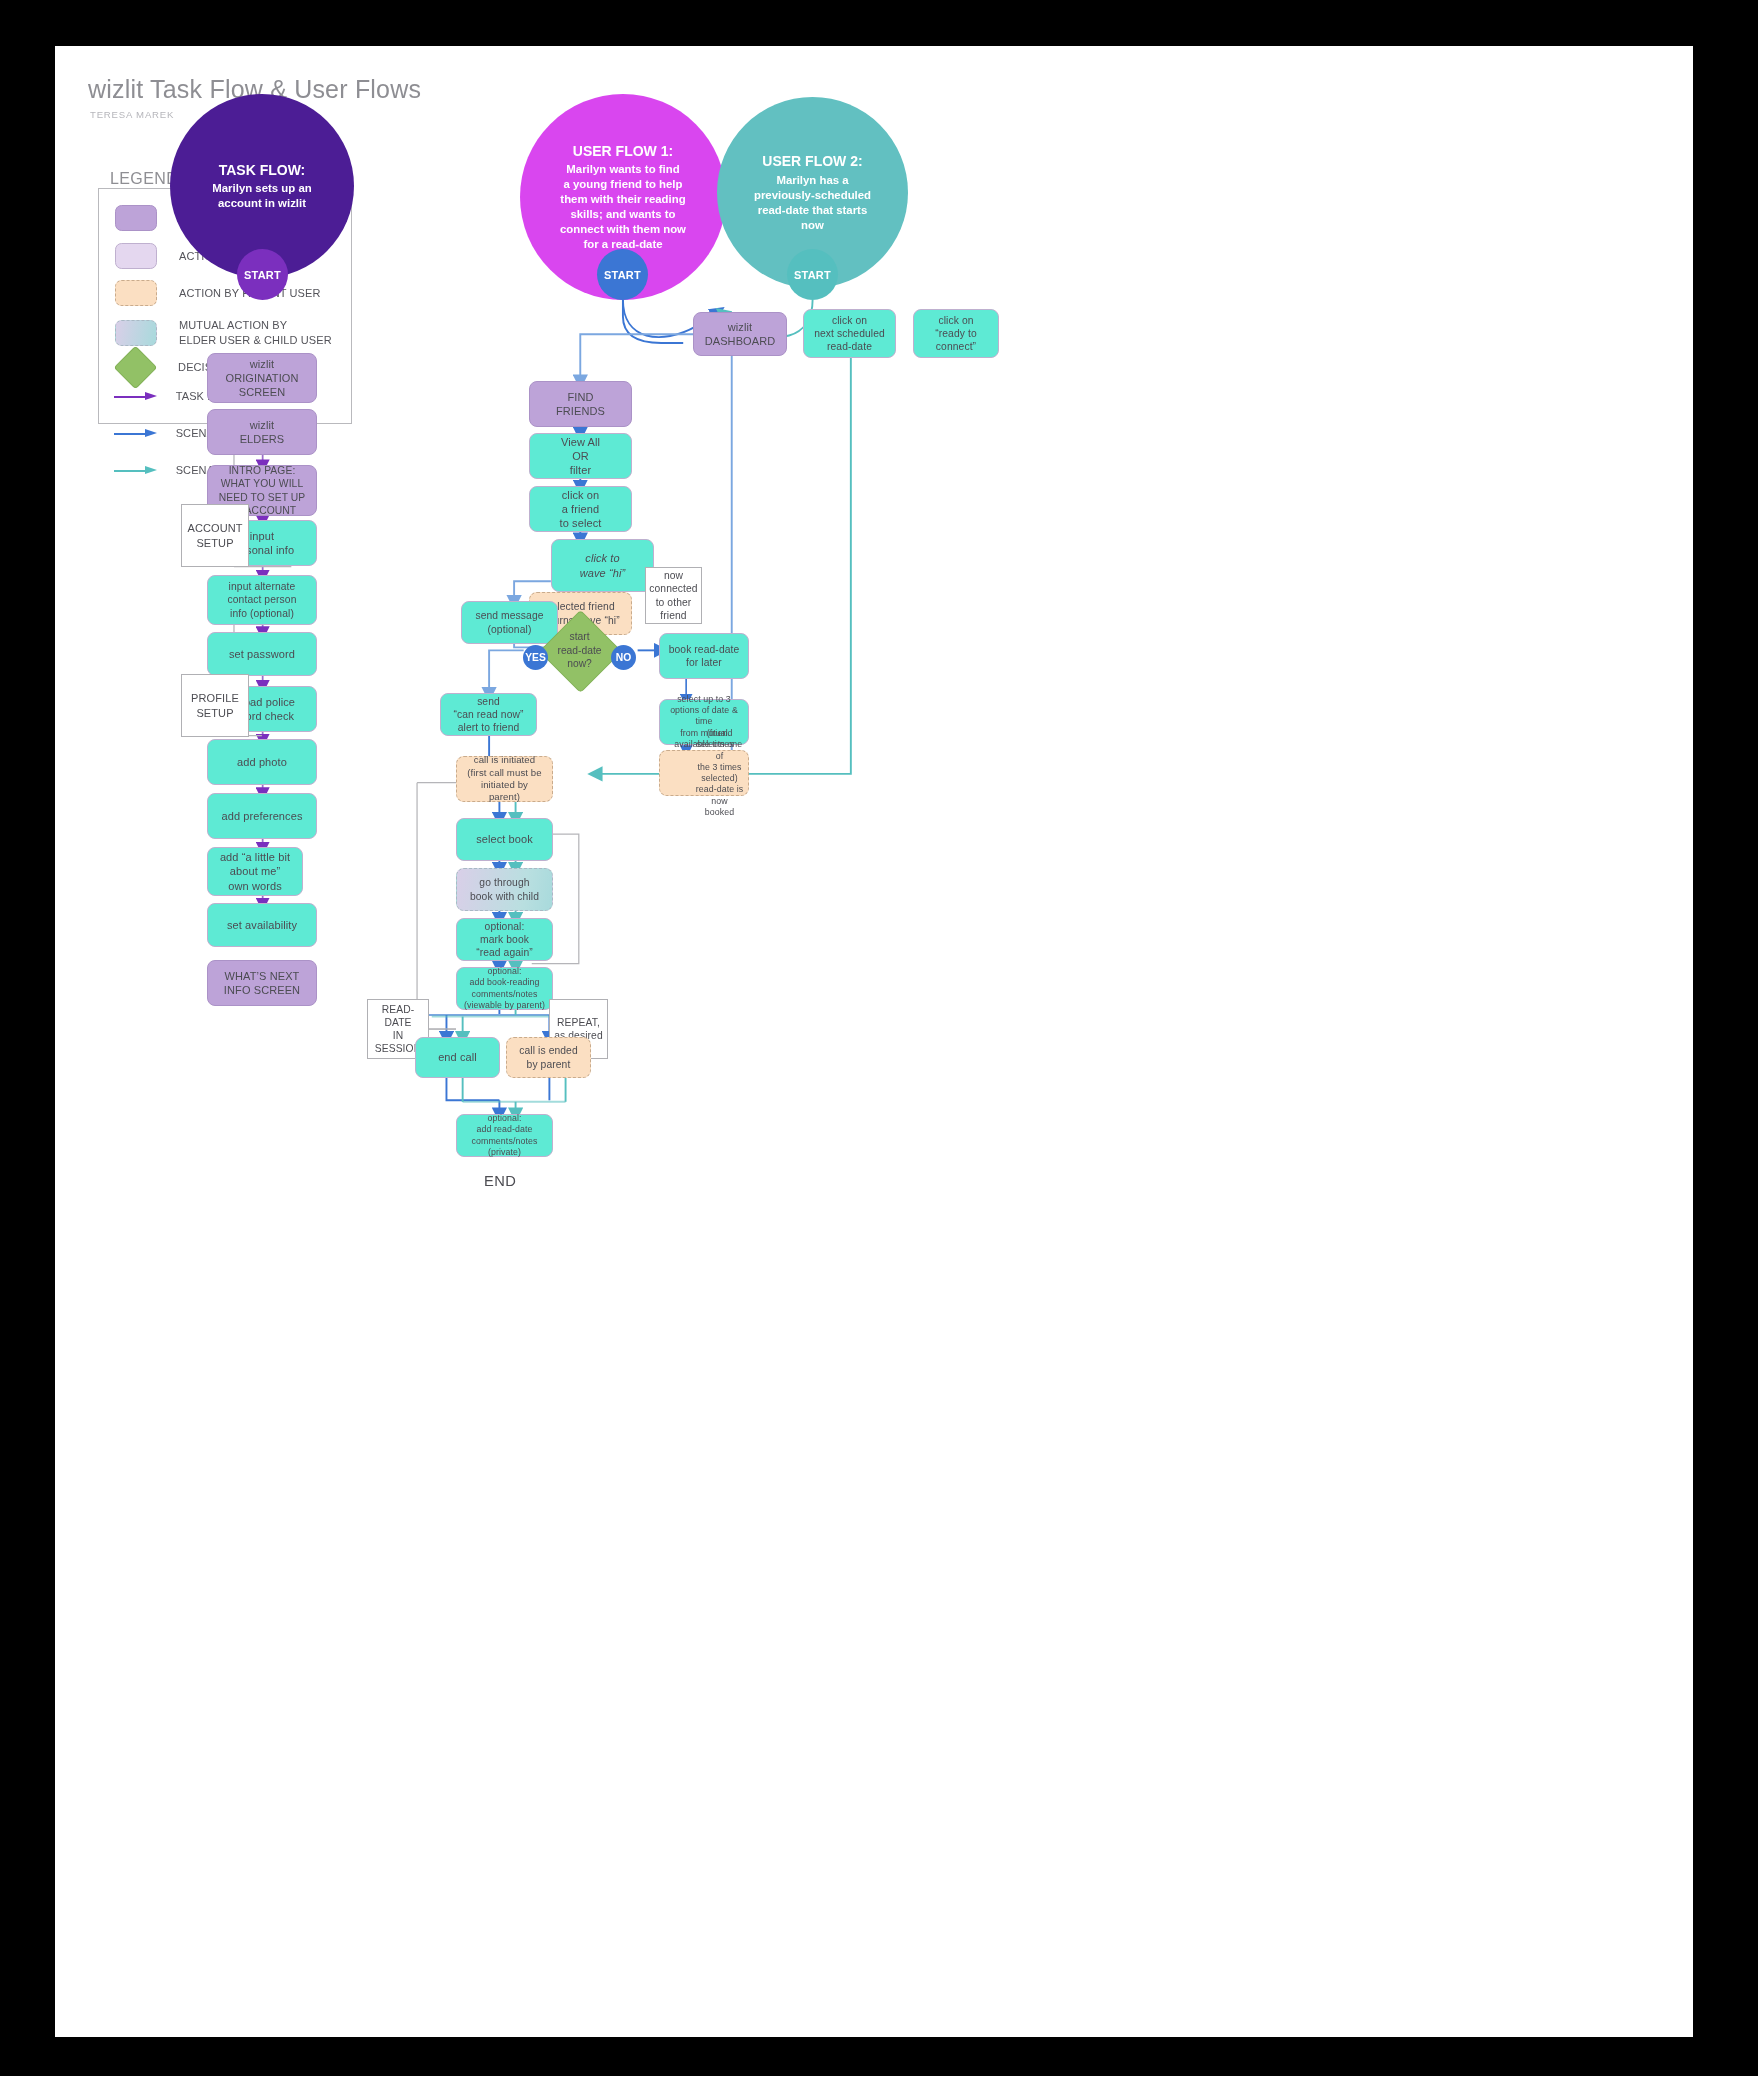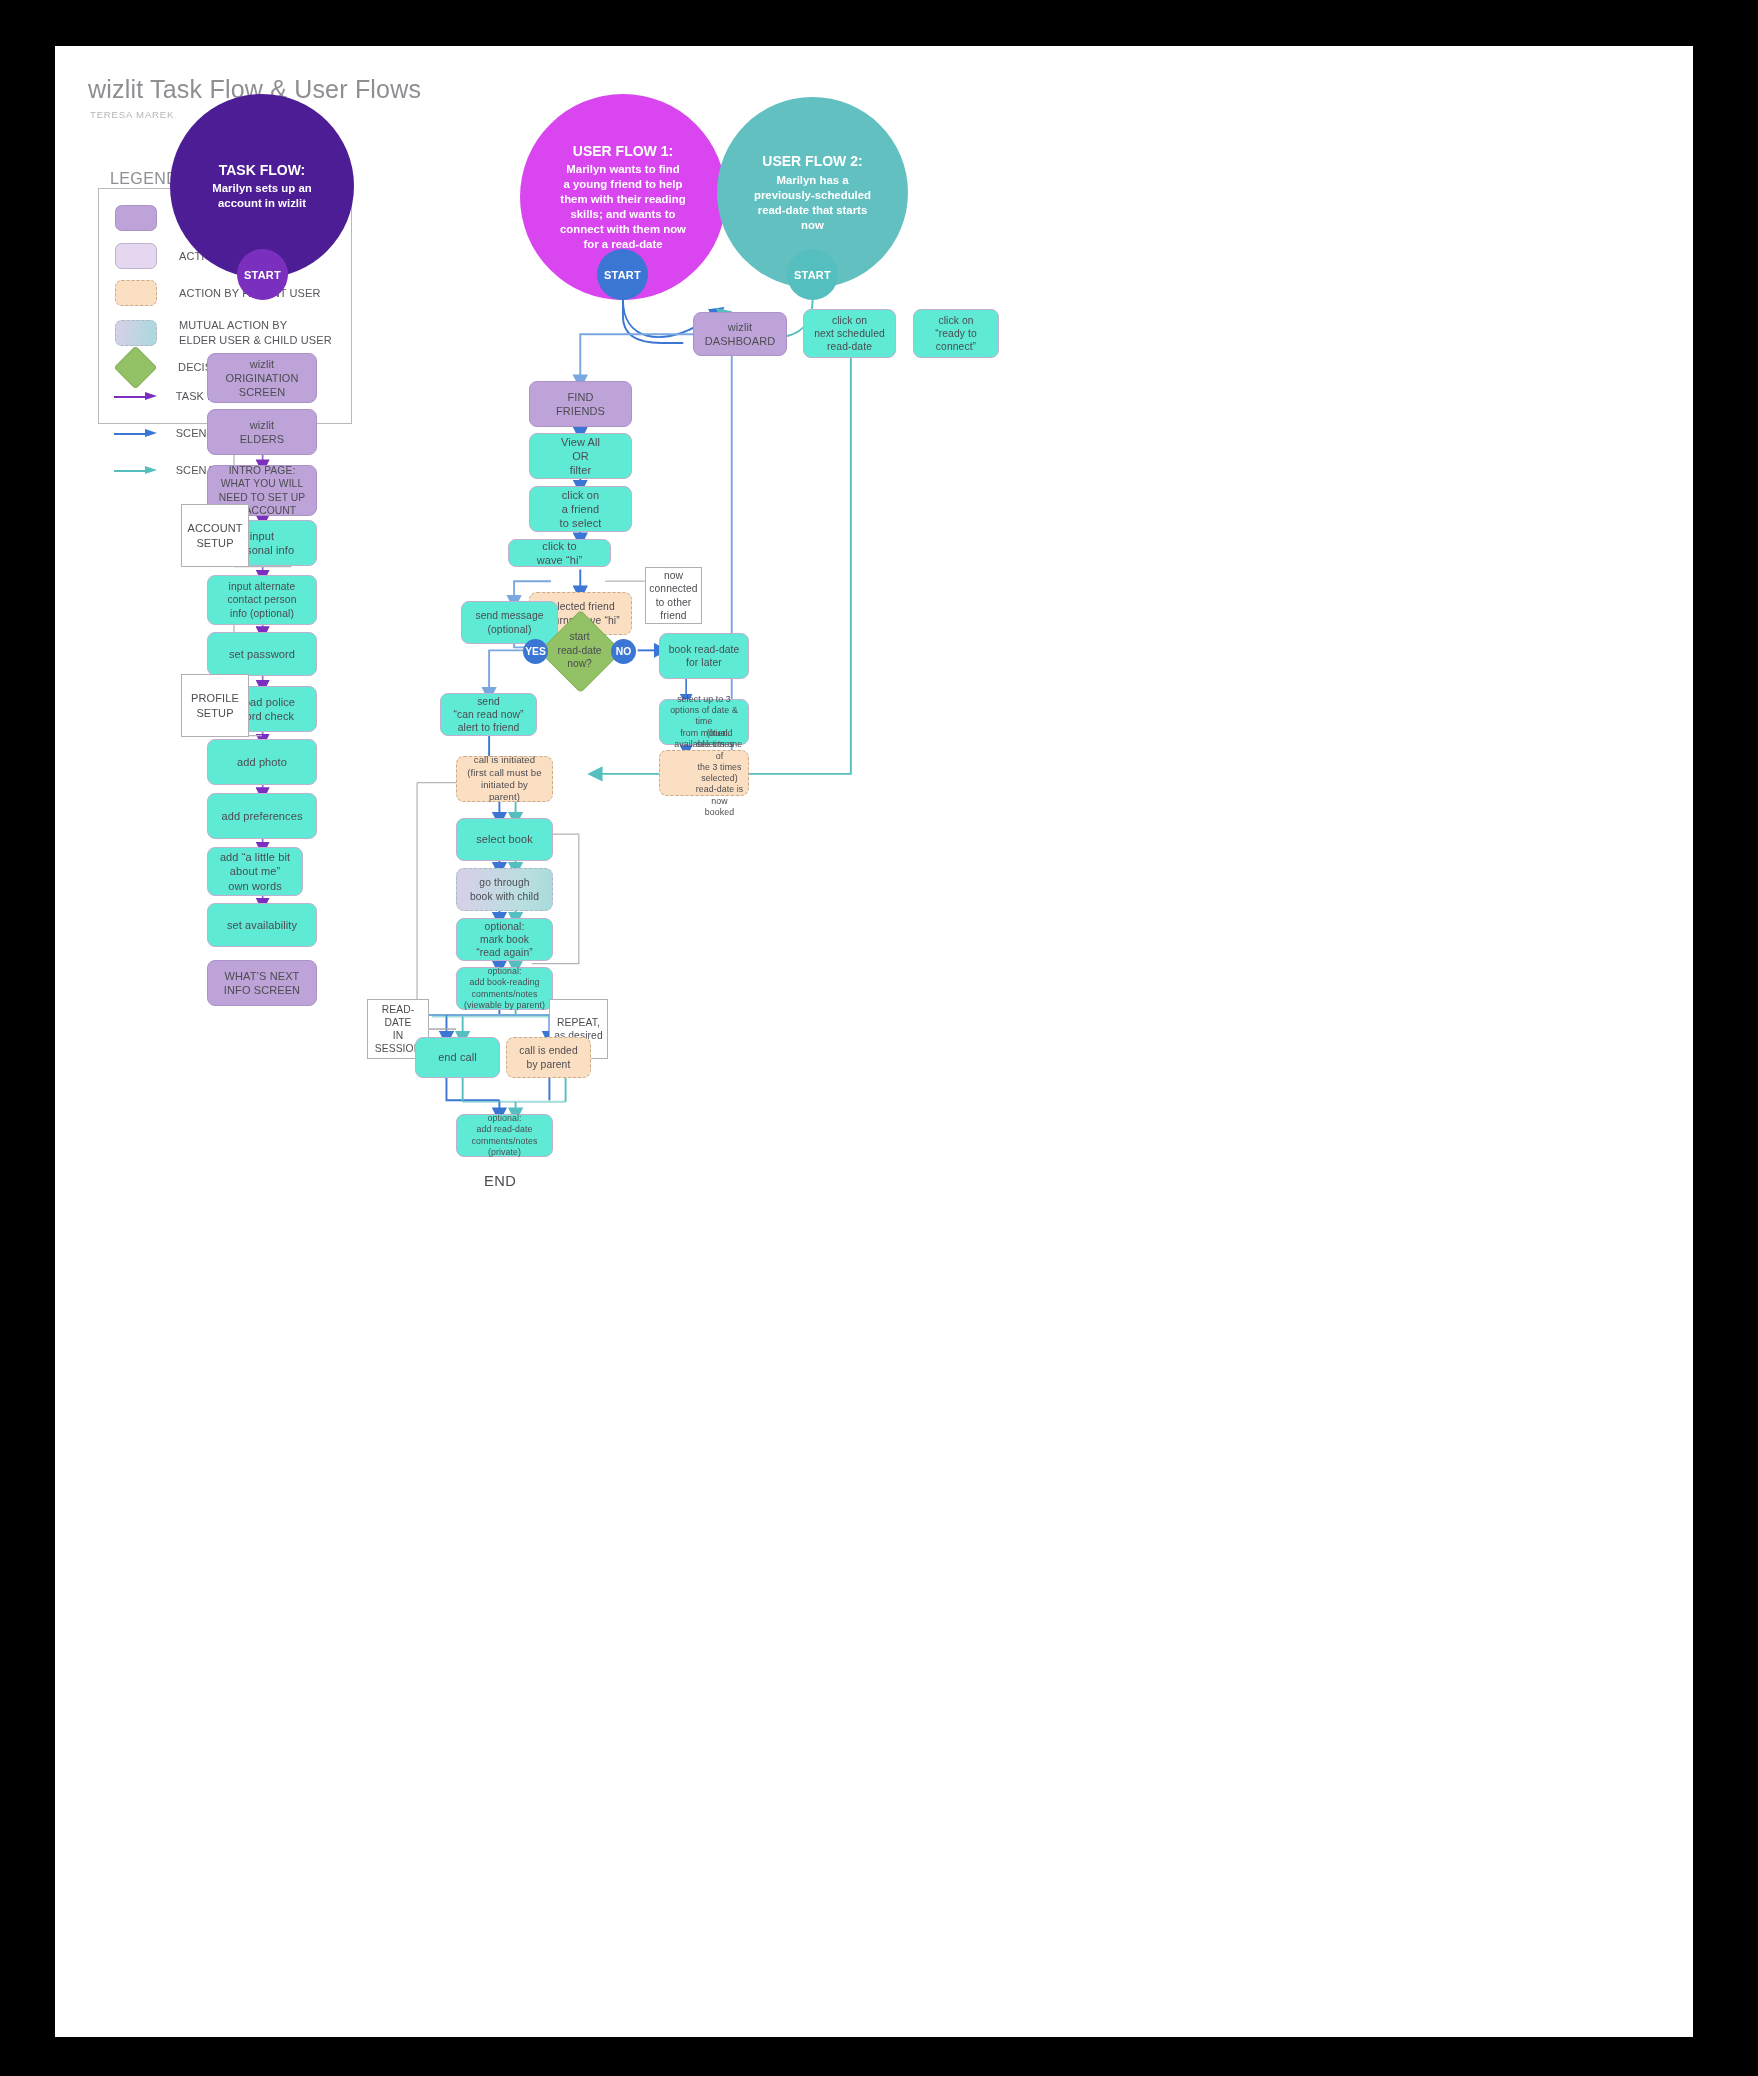--- a/index.html
+++ b/index.html
@@ -32,21 +32,21 @@
   .diamond .dsh{position:absolute;left:0;top:0;width:100%;height:100%;background:#92c166;border:0.7px solid #7fae53;transform:rotate(45deg);border-radius:4.4px;}
   .diamond .dtx{position:absolute;left:0;top:0;width:100%;height:100%;display:flex;align-items:center;justify-content:center;text-align:center;font-size:11px;color:#4c4c52;line-height:1.3;white-space:pre-line;}
 
   .bub{position:absolute;border-radius:50%;display:flex;align-items:center;justify-content:center;
        text-align:center;color:#fff;line-height:1.32;}
   .bub .hl{font-size:14px;font-weight:bold;display:block;margin-bottom:2.2px;}
   .bub .bd{font-size:11.4px;font-weight:bold;display:block;white-space:pre-line;}
   .start{position:absolute;border-radius:50%;display:flex;align-items:center;justify-content:center;
           color:#fff;font-size:11px;font-weight:bold;letter-spacing:0.2px;}
   .pill{position:absolute;border-radius:50%;display:flex;align-items:center;justify-content:center;
-        color:#fff;font-size:10.3px;font-weight:bold;background:#3b76d4;}
+        color:#fff;font-size:10.3px;font-weight:bold;background:#3b76d4;margin-top:6px;}
   .endlbl{position:absolute;font-size:14.7px;color:#4c4c52;letter-spacing:0.4px;}
 </style>
 </head>
 <body>
 
 <div id="page" style="transform-origin: 0px 0px;">
 
   <svg id="canvas" viewBox="0 0 2227 2708">
     <defs>
       <marker id="mP" markerWidth="8" markerHeight="8" refX="3.2" refY="4" orient="auto">
@@ -326,21 +326,21 @@
 connect”</div>
 
   <div class="node app" style="left:474px;top:335px;width:103px;height:46px;">FIND
 FRIENDS</div>
   <div class="node elder" style="left:474px;top:387px;width:103px;height:46px;">View All
 OR
 filter</div>
   <div class="node elder" style="left:474px;top:440px;width:103px;height:46px;">click on
 a friend
 to select</div>
-  <div class="node elder" style="left:453px;top:493px;width:103px;height:28px;">click to
+  <div class="node elder" style="left:496px;top:493px;width:103px;height:53px;font-style:italic;">click to
 wave “hi”</div>
   <div class="node parent" style="left:474px;top:546px;width:103px;height:43px;font-size:10.3px;">selected friend
 returns wave “hi”</div>
   <div class="node plain" style="left:590px;top:521px;width:57px;height:57px;font-size:10.3px;">now
 connected
 to other
 friend</div>
   <div class="node elder" style="left:406px;top:555px;width:97px;height:43px;font-size:10.3px;">send message
 (optional)</div>
 

